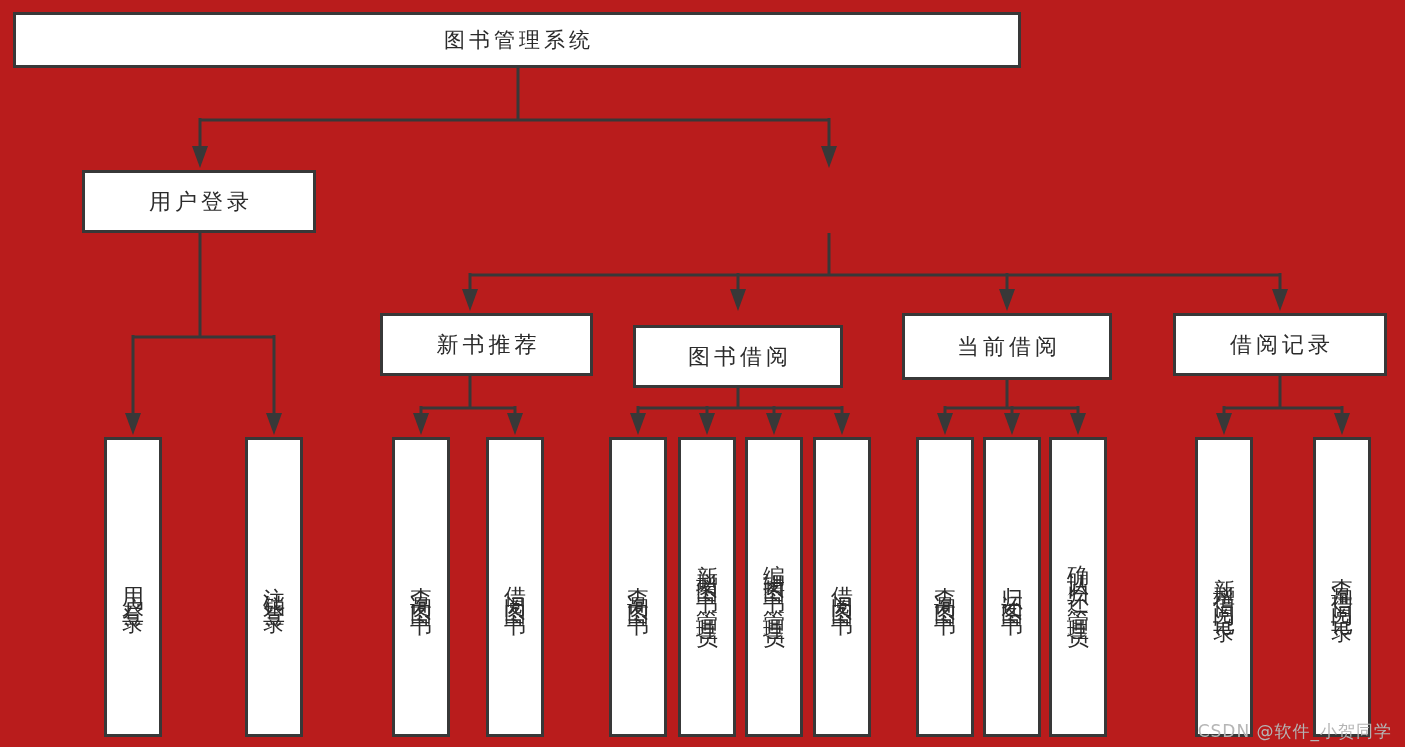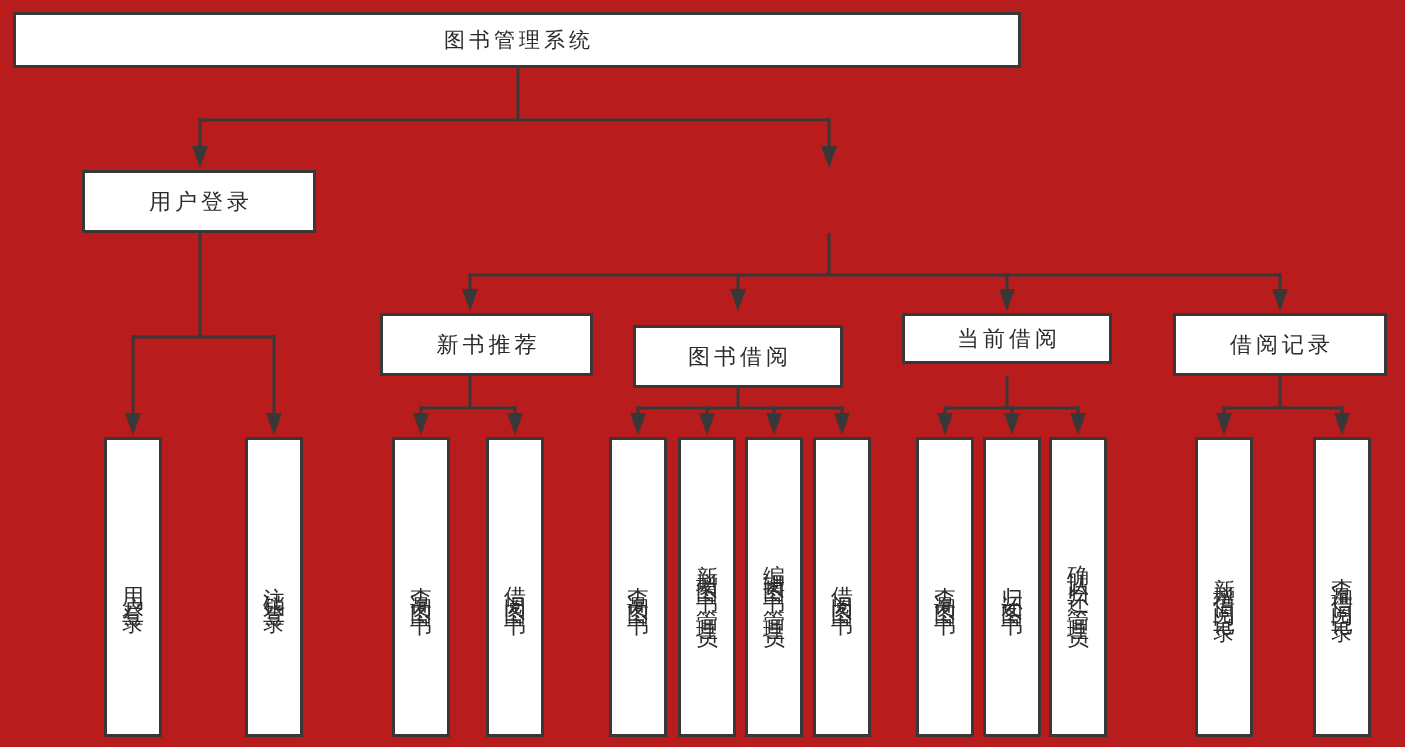--- a/index.html
+++ b/index.html
@@ -115,21 +115,21 @@
   <div class="node" style="left:82px; top:170px; width:234px; height:63px;">
     <span class="h-label">用户登录</span>
   </div>
 
   <div class="node" style="left:380px; top:313px; width:213px; height:63px;">
     <span class="h-label">新书推荐</span>
   </div>
   <div class="node" style="left:633px; top:305px; width:210px; height:63px;margin-top:20px;">
     <span class="h-label">图书借阅</span>
   </div>
-  <div class="node" style="left:902px; top:313px; width:210px; height:51px;">
+  <div class="node" style="left:902px; top:313px; width:210px; height:67px;">
     <span class="h-label">当前借阅</span>
   </div>
   <div class="node" style="left:1173px; top:313px; width:214px; height:63px;">
     <span class="h-label">借阅记录</span>
   </div>
 
   <div class="node" style="left:104px; top:437px; width:58px; height:300px;">
     <span class="v-label">用户登录</span>
   </div>
   <div class="node" style="left:245px; top:437px; width:58px; height:300px;">
@@ -166,14 +166,15 @@
     <span class="v-label">确认归还（管理员）</span>
   </div>
 
   <div class="node" style="left:1195px; top:437px; width:58px; height:300px;">
     <span class="v-label">新增借阅记录</span>
   </div>
   <div class="node" style="left:1313px; top:437px; width:58px; height:300px;">
     <span class="v-label">查询借阅记录</span>
   </div>
 
+  <div class="watermark">CSDN @软件_小贺同学</div>
 
 </div>
 
 </body></html>

